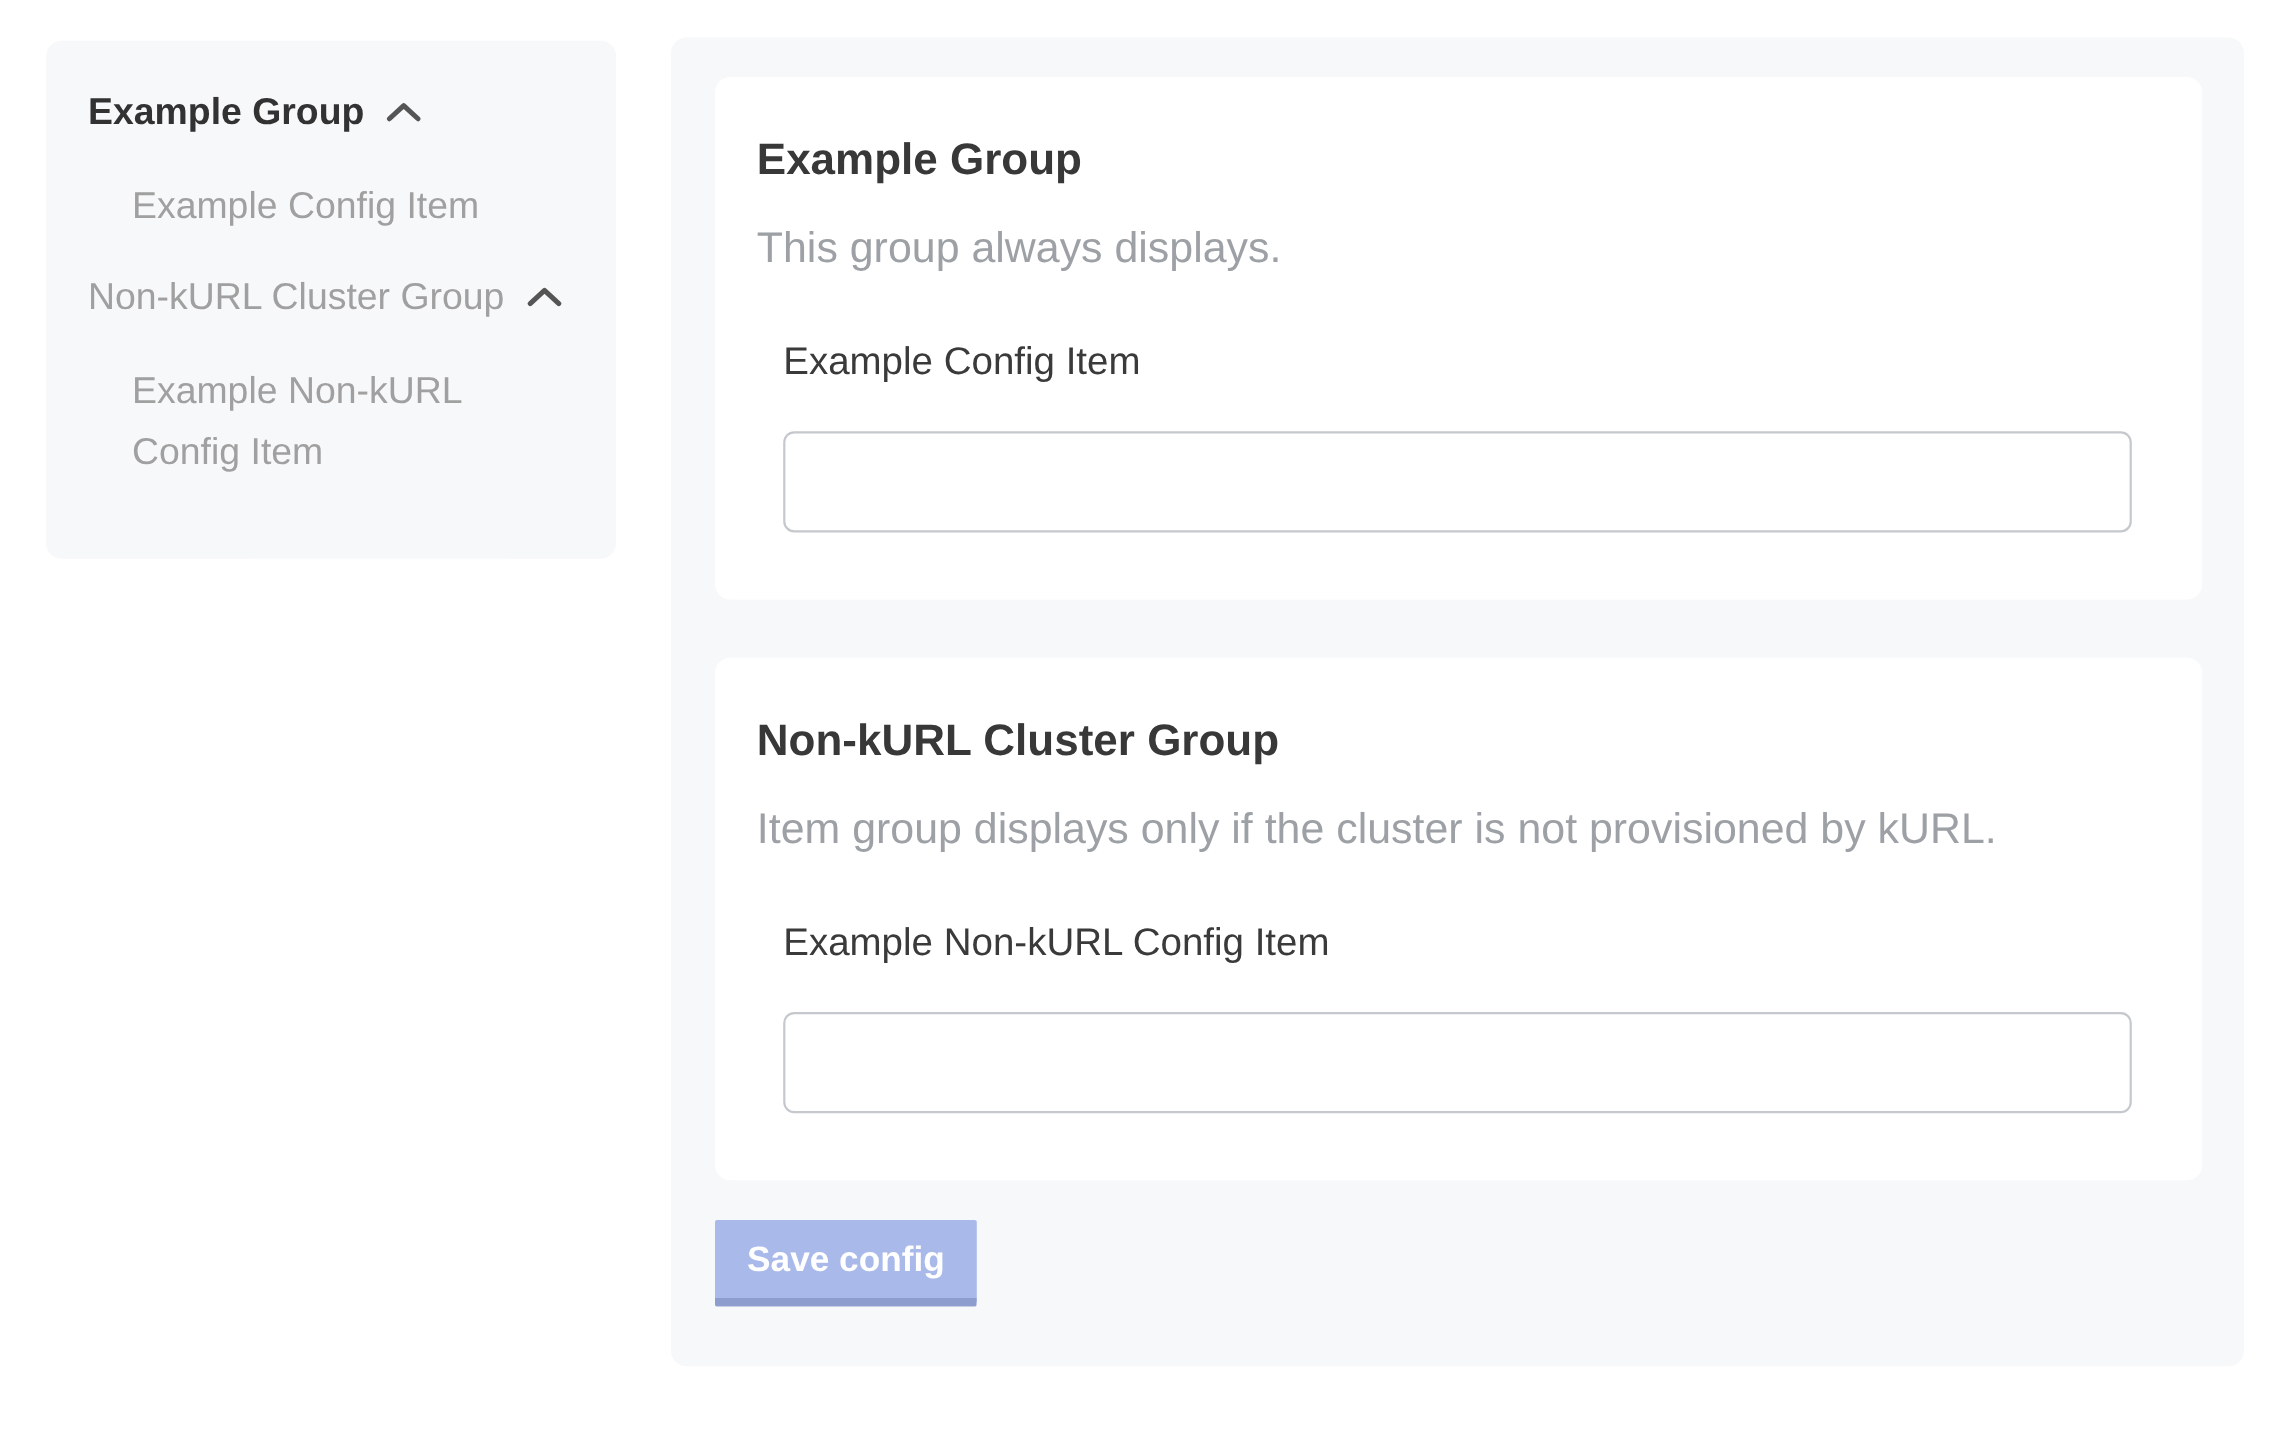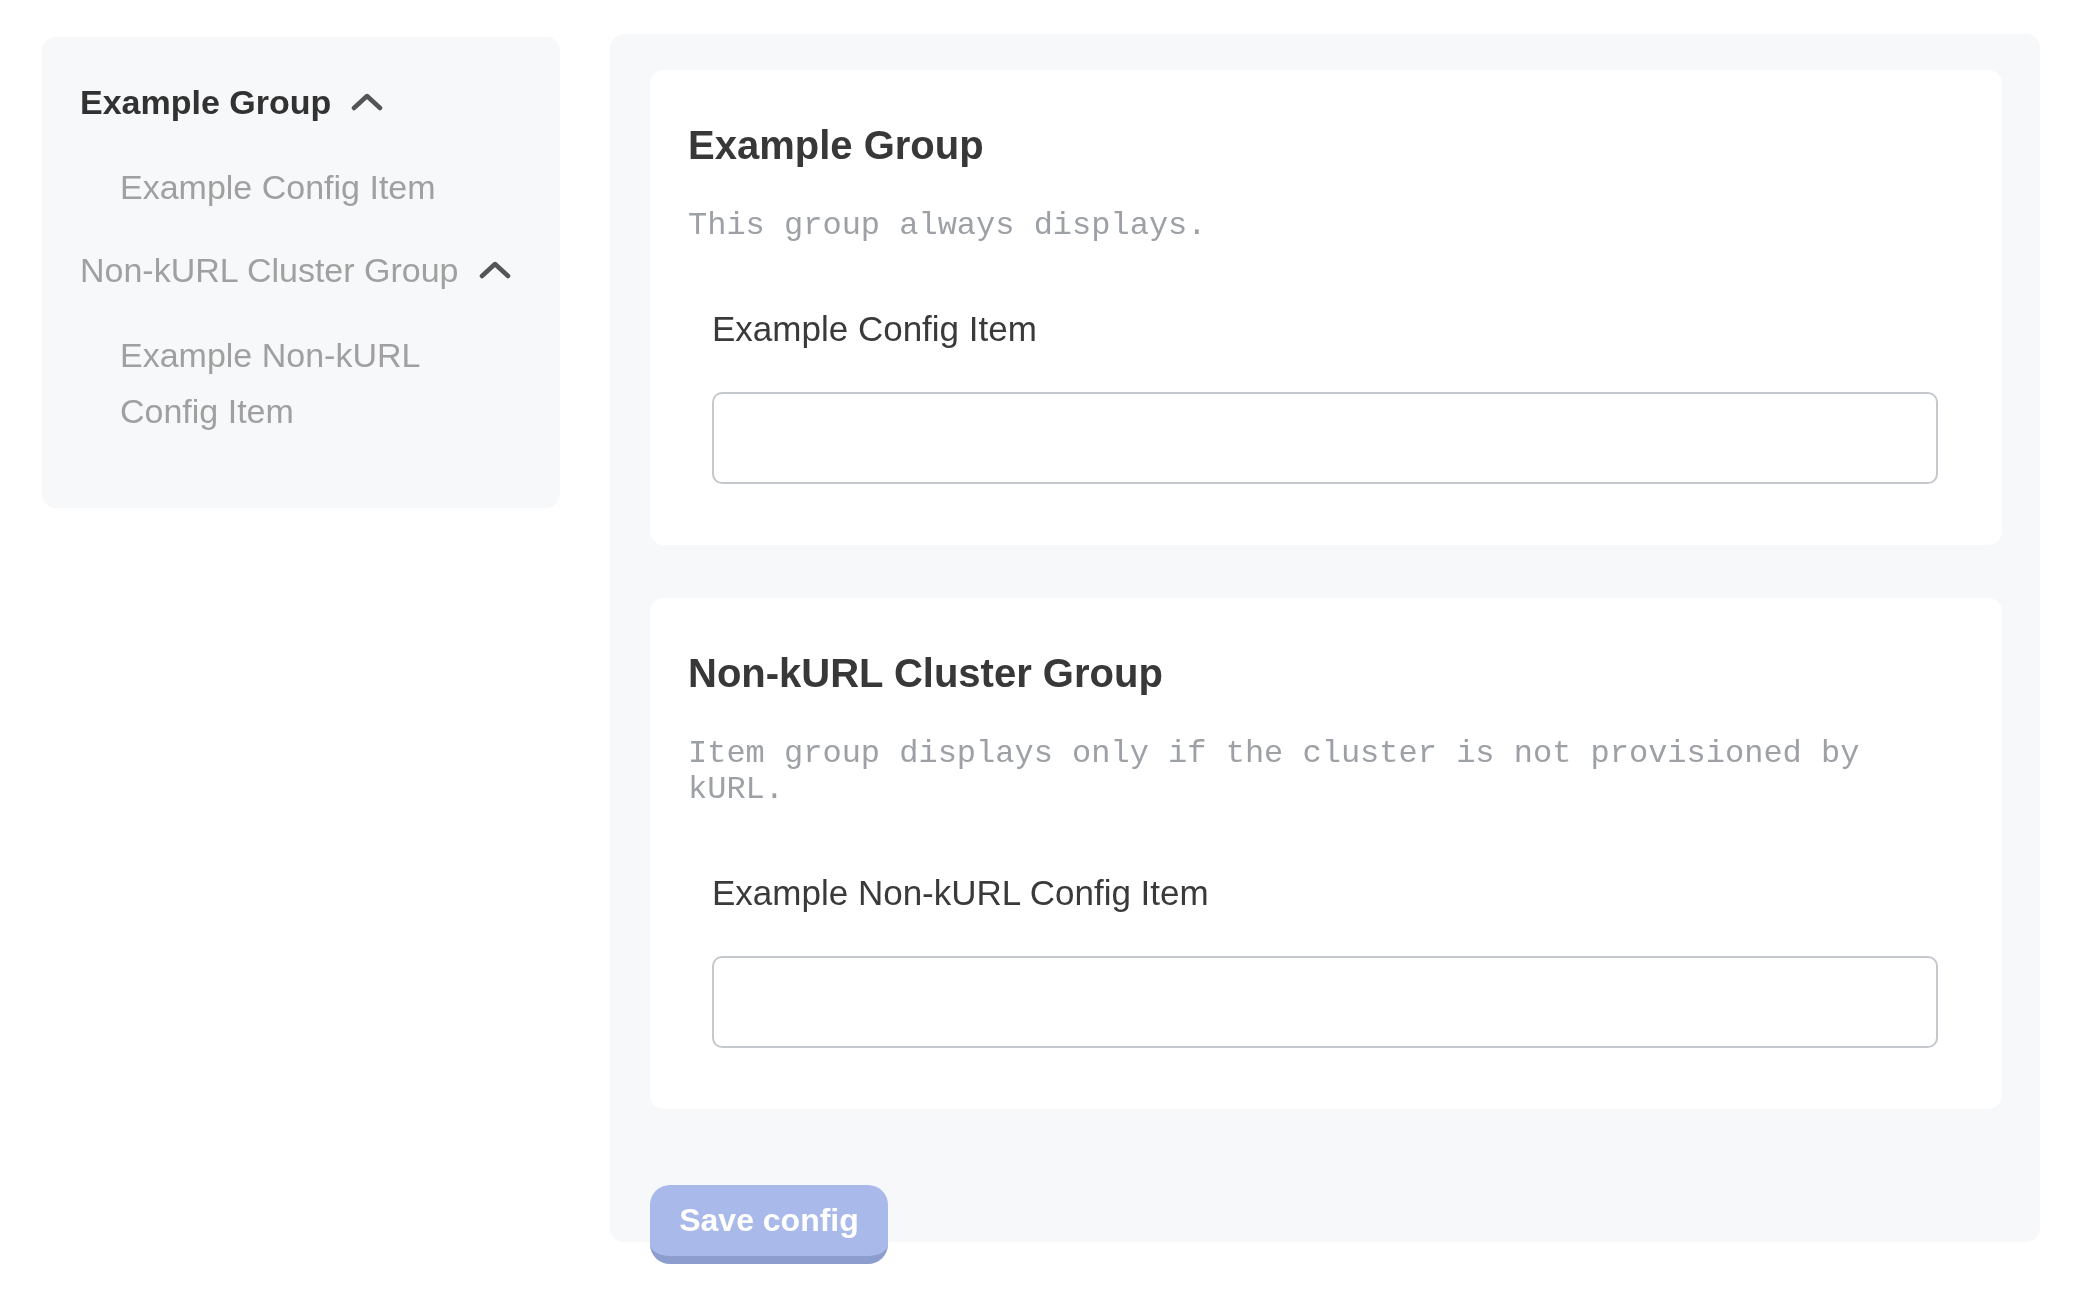--- a/index.html
+++ b/index.html
@@ -70,23 +70,22 @@
     min-height:475px;
   }
   .card + .card{margin-top:53px;}
   .card h2{
     margin:0;
     font-size:40px;line-height:50px;
     font-weight:700;color:var(--heading);
   }
   .desc{
     margin:38px 0 0 0;
-    font-size:32px;line-height:36px;
+    font-size:39px;line-height:36px;
     color:var(--muted);
-    font-family:Liberation Mono, monospace;
   }
   .field{margin:64px 0 0 24px;}
   .field-label{
     display:block;
     font-size:35px;line-height:42px;
     font-weight:400;color:var(--label);
   }
   .field input{
     display:block;
     margin-top:42px;
@@ -95,26 +94,26 @@
     background:#fff;
     border:2px solid var(--input-border);
     border-radius:10px;
     padding:0 24px;
     font-size:32px;color:#333;
     font-family:inherit;
     outline:none;
   }
   .save-btn{
     display:block;
-    margin-top:76px;
+    margin-top:36px;
     width:238px;height:79px;
     background:var(--btn-bg);
     border:none;
     border-bottom:8px solid var(--btn-edge);
-    border-radius:20px;
+    border-radius:2px;
     color:var(--btn-text);
     font-size:32px;font-weight:700;
     font-family:inherit;
     cursor:pointer;
   }
 </style>
 </head>
 <body>
 
 <aside class="sidebar">

